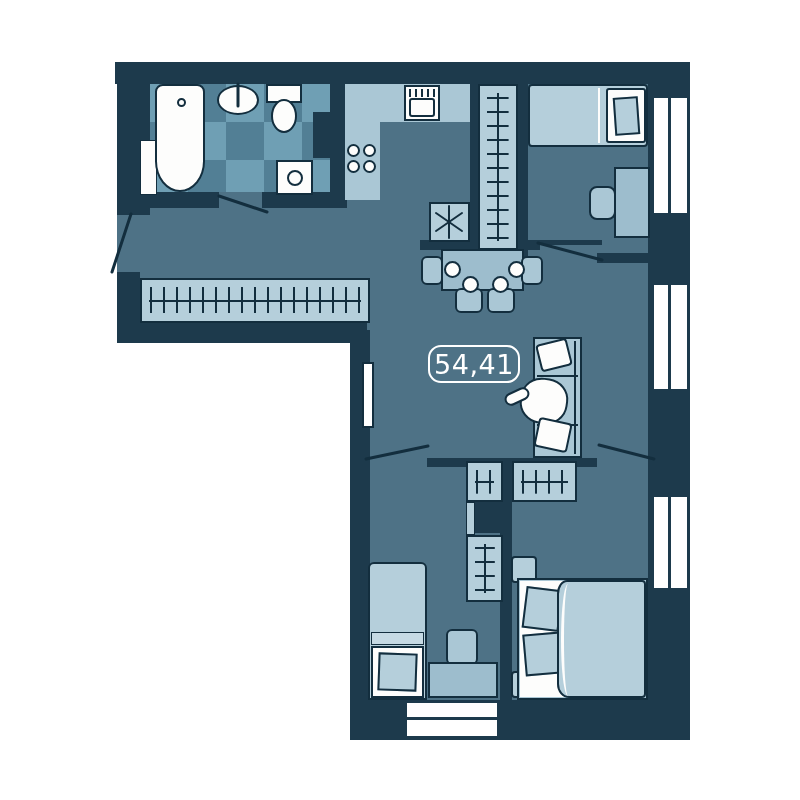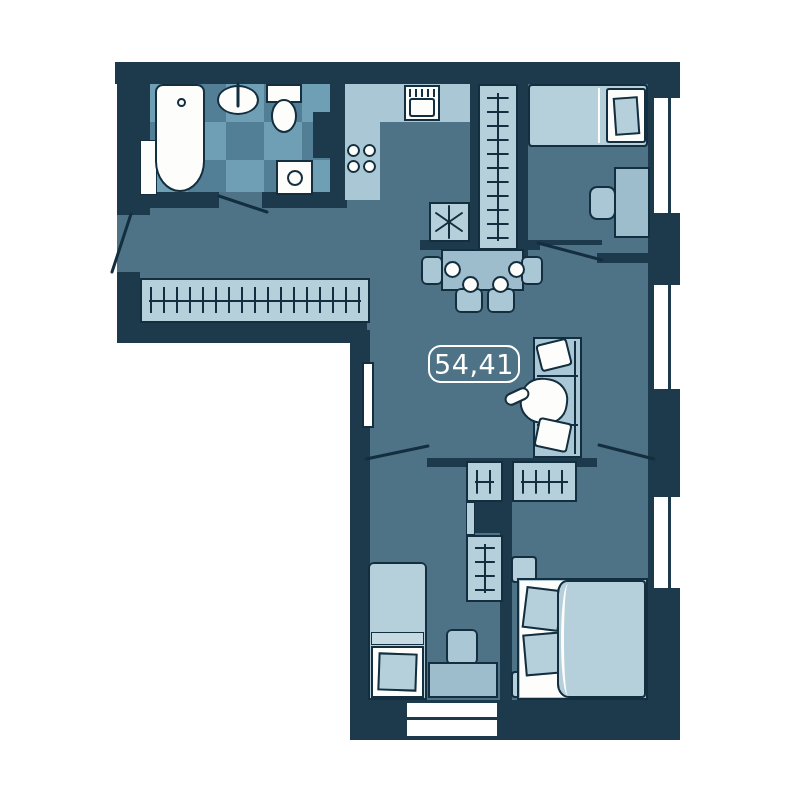--- a/index.html
+++ b/index.html
@@ -3,21 +3,21 @@
 <meta charset="utf-8">
 <style>
   :root{
     --background:#ffffff; --wall:#1d3a4c; --line:#132e3e; --floor:#4e7286;
     --furn:#b5cfdb; --furn2:#9dbdcd; --furn3:#aac7d5; --white:#fdfdfc;
     --tile-l:#6f9fb4; --tile-d:#527f95; --label-text:#ffffff; --label-border:#ffffff;
     --fold:#c6dae4;
   }
   html,body{margin:0;padding:0;background:var(--background);}
   .plan{position:relative;width:680px;height:800px;background:var(--background);overflow:hidden;
-        font-family:"DejaVu Sans", sans-serif;}
+        font-family:"DejaVu Sans", sans-serif;padding-left:48px;}
   .abs{position:absolute;box-sizing:border-box;}
   .wall{background:var(--wall);}
   .floor{background:var(--floor);}
   .f{border:2px solid var(--line);}
   .lt{background:var(--furn);}
   .md{background:var(--furn2);}
   .sf{background:var(--furn3);}
   .wh{background:var(--white);}
   .tiles{background:conic-gradient(var(--tile-d) 25%, var(--tile-l) 0 50%, var(--tile-d) 0 75%, var(--tile-l) 0);
          background-size:76px 76px;}

